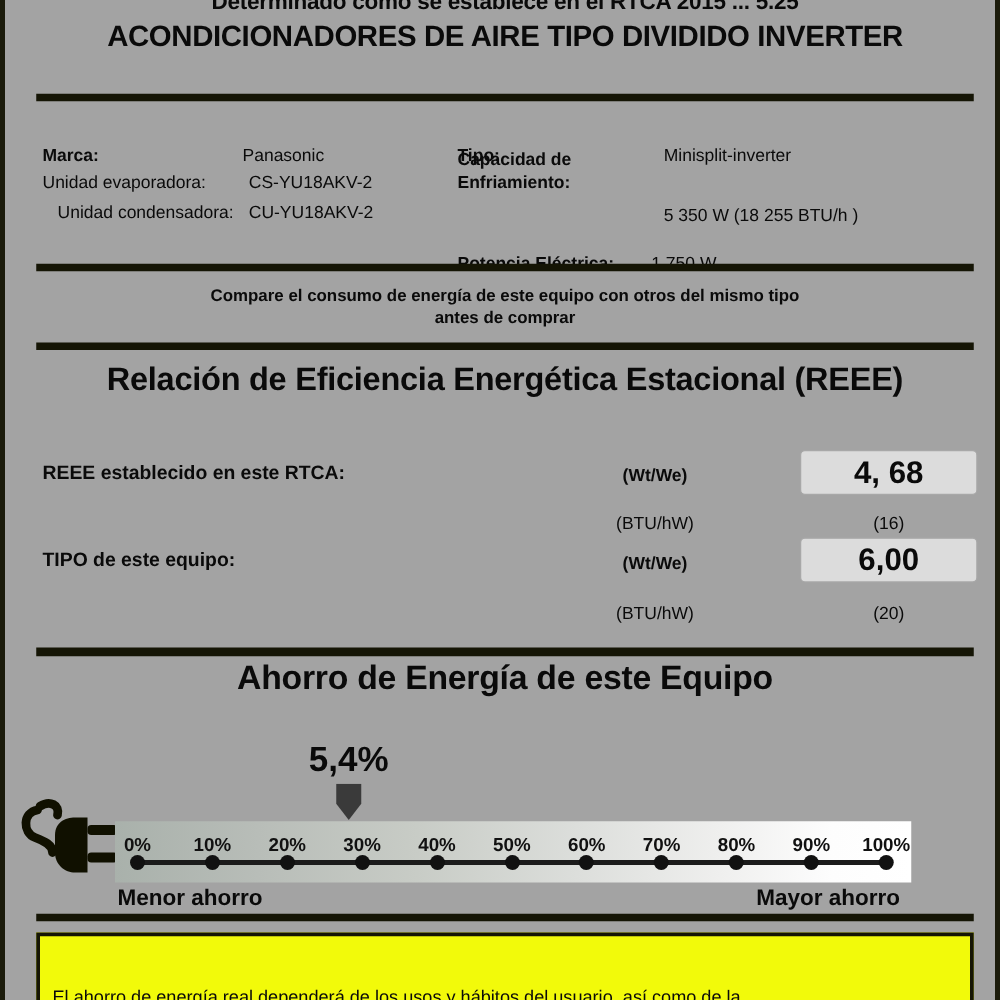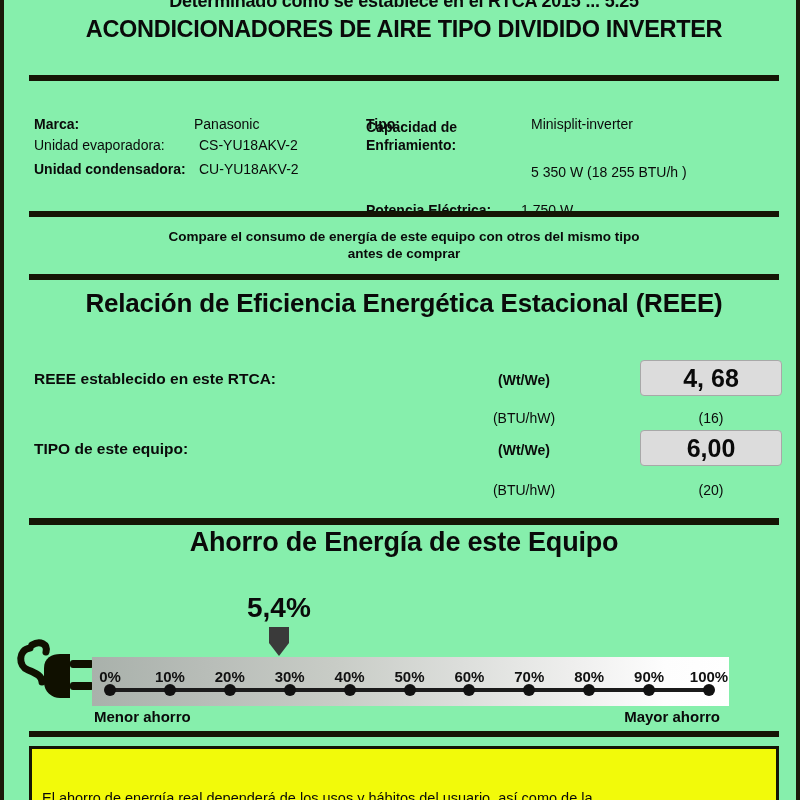--- a/index.html
+++ b/index.html
@@ -12,21 +12,21 @@
     background: #f2fa0a;
     font-family: "Liberation Sans", sans-serif;
     color: #0a0a0a;
     overflow: hidden;
   }
 
   #label {
     position: relative;
     width: 800px;
     height: 800px;
-    background: #86efac;
+    background: #a3a3a3;
     box-sizing: border-box;
     border-left: 4px solid #1a1a0a;
     border-right: 4px solid #1a1a0a;
     overflow: hidden;
   }
 
   
   .hdr-sub {
     position: absolute;
     top: -9px;
@@ -81,21 +81,21 @@
     white-space: nowrap;
   }
   .slabel { font-weight: bold; display: inline-block; }
   .sval   { display: inline-block; margin-top: 28px; }
 
   .spec-left .r-marca   { position: absolute; top: 0px;  }
   .spec-left .r-marca .slabel { width: 160px; }
   .spec-left .r-evap    { position: absolute; top: 21px; }
   .spec-left .r-evap .slabel  { width: 165px; font-weight: normal; }
   .spec-left .r-cond    { position: absolute; top: 45px; }
-  .spec-left .r-cond .slabel  { width: 165px; font-weight: bold; }
+  .spec-left .r-cond .slabel  { width: 165px; font-weight: normal; text-align: center; }
 
   .spec-right .r-tipo { position: absolute; top: 0px; }
   .spec-right .r-tipo .slabel { width: 165px; }
   .spec-right .r-cap  { position: absolute; top: 30px; }
   .spec-right .r-cap .slabel {
     width: 165px;
     vertical-align: top;
     line-height: 18px;
   }
   .spec-right .r-cap .sval { position: relative; top: 18px; }
@@ -264,21 +264,21 @@
     transform: translateX(-50%);
     width: 12px;
     height: 12px;
     border-radius: 50%;
     background: #111;
   }
 
   .endcap {
     position: absolute;
     top: 708px;
-    font-size: 15px;
+    font-size: 18px;
     font-weight: bold;
     white-space: nowrap;
   }
   .endcap.left  { left: 90px; }
   .endcap.right { right: 76px; }
 
   
   .important-box {
     position: absolute;
     left: 25px;

